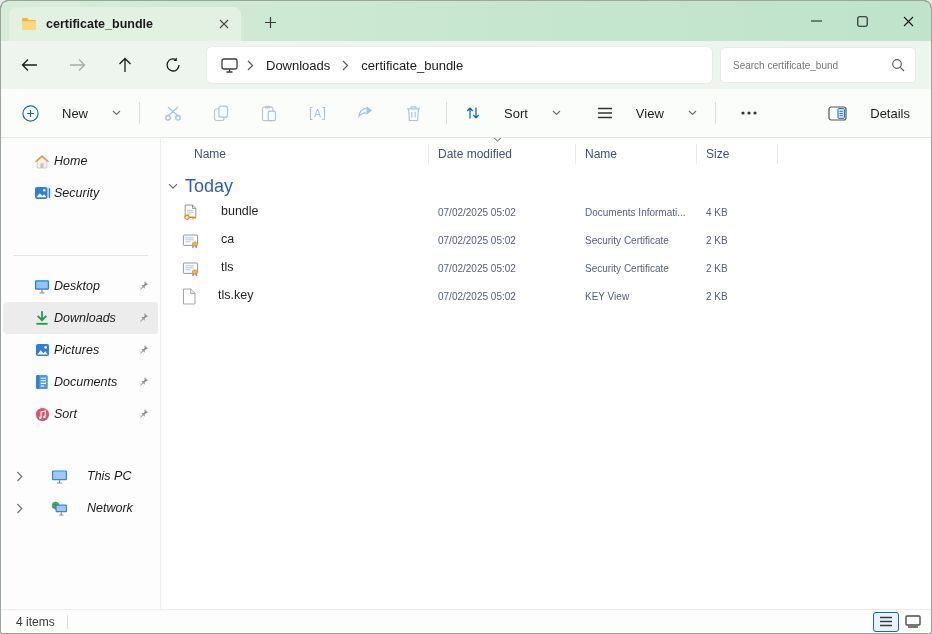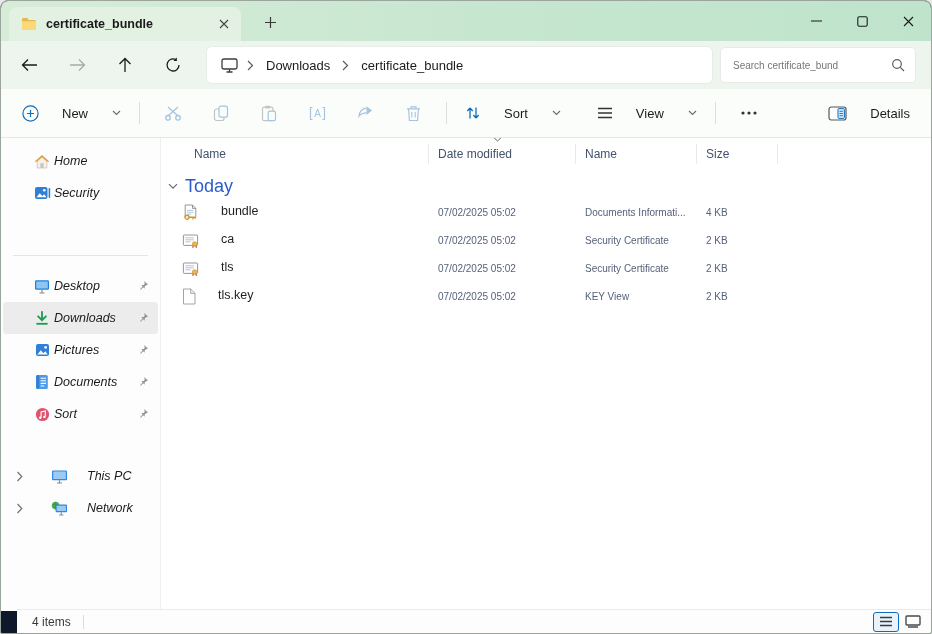--- a/index.html
+++ b/index.html
@@ -59,21 +59,21 @@
   .sortchev{position:absolute;top:-7px;left:64px;}
   .group{display:flex;align-items:center;height:24px;margin-top:8px;}
   .gchev{margin-left:7px;display:flex;}
   .glabel{margin-left:7px;font-size:18px;color:#2b5cc8;}
   .frow{height:28px;align-items:center;}
   .cell-name{display:flex;padding-left:21px;gap:22px;min-width:0;}
   .fname{font-size:12.5px;color:#1f1f1f;white-space:nowrap;}
   .cell{font-size:10px;color:#56617a;padding-left:9px;white-space:nowrap;overflow:hidden;}
   .ficon{display:flex;flex:none;}
   
-  .statusbar{position:absolute;left:16px;right:0;bottom:0;height:24px;background:#fdfdfd;border-top:1px solid #eaecea;
+  .statusbar{position:absolute;left:0;right:0;bottom:0;height:24px;background:#fdfdfd;border-top:1px solid #eaecea;
     display:flex;align-items:center;padding:0 10px;box-sizing:border-box;}
   .scount{font-size:12px;color:#3a3a3a;margin-left:5px;}
   .ssep{width:1px;height:14px;background:#dadada;margin-left:12px;}
   .viewtoggles{margin-left:auto;display:flex;align-items:center;gap:6px;}
   .vbtn{display:flex;align-items:center;justify-content:center;border-radius:3px;}
   .vbtn.active{width:26px;height:20px;border:1px solid #0f6cbd;background:#eaf3fc;box-sizing:border-box;}
   svg{display:block;}
 </style>
 </head>
 <body>

